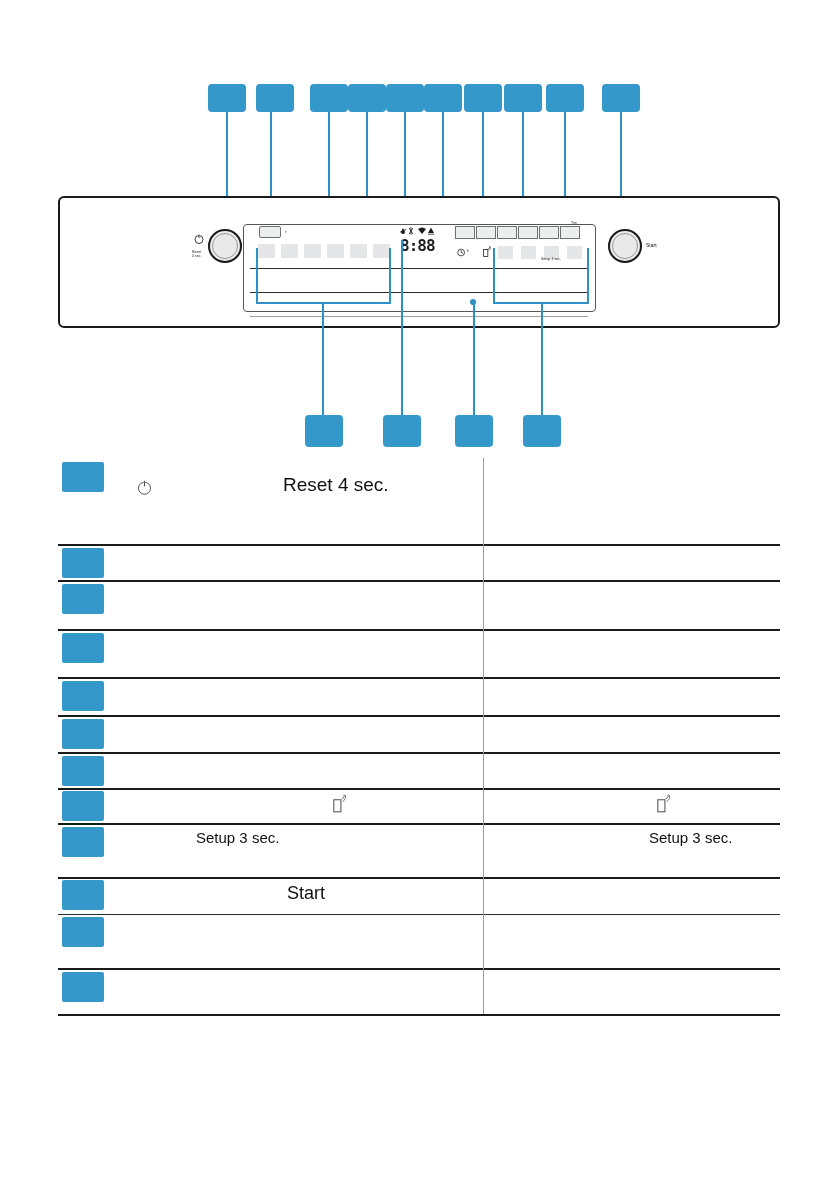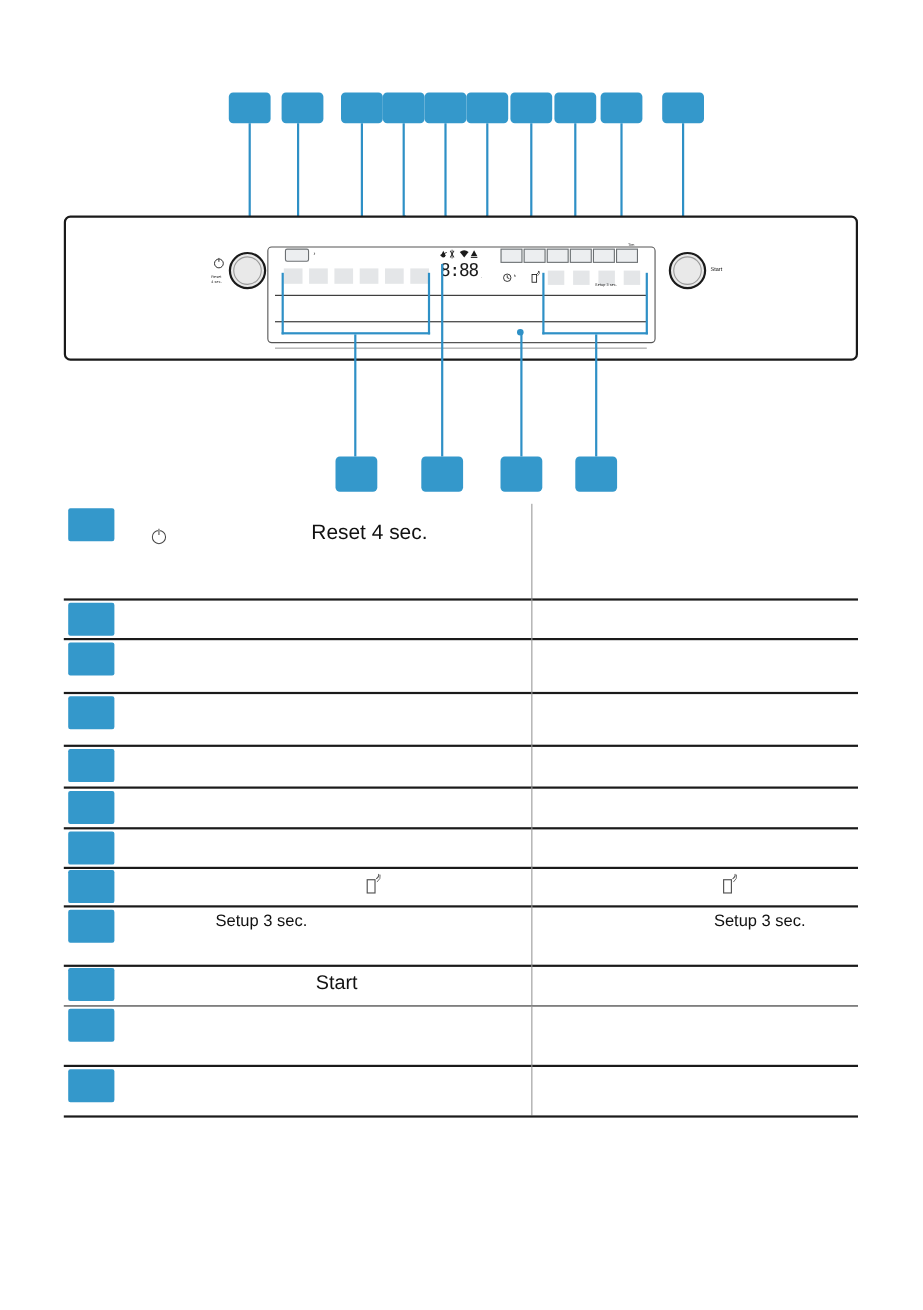--- a/index.html
+++ b/index.html
@@ -94,21 +94,21 @@
     box-sizing:border-box;
   }
   .hline{
     position:absolute;
     background:#2b2b2b;
     height:1px;
   }
   .lcd{
     position:absolute;
     font-family:"DejaVu Sans Mono",monospace;
-    font-weight:normal;
+    font-weight:bold;
     color:#1b1b1b;
     white-space:nowrap;
   }
 
   
   .tbl{position:absolute;left:58px;top:458px;width:722px;}
   .row{position:relative;box-sizing:border-box;}
   .row-rule{position:absolute;left:0;right:0;top:0;height:2px;background:#1a1a1a;}
   .row-rule.thin{height:1px;background:#2b2b2b;}
   .badge{

